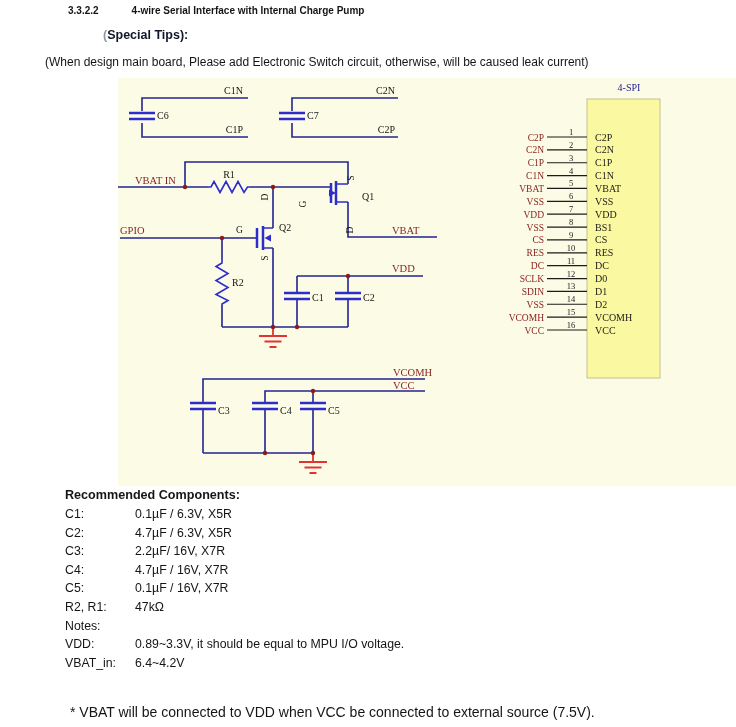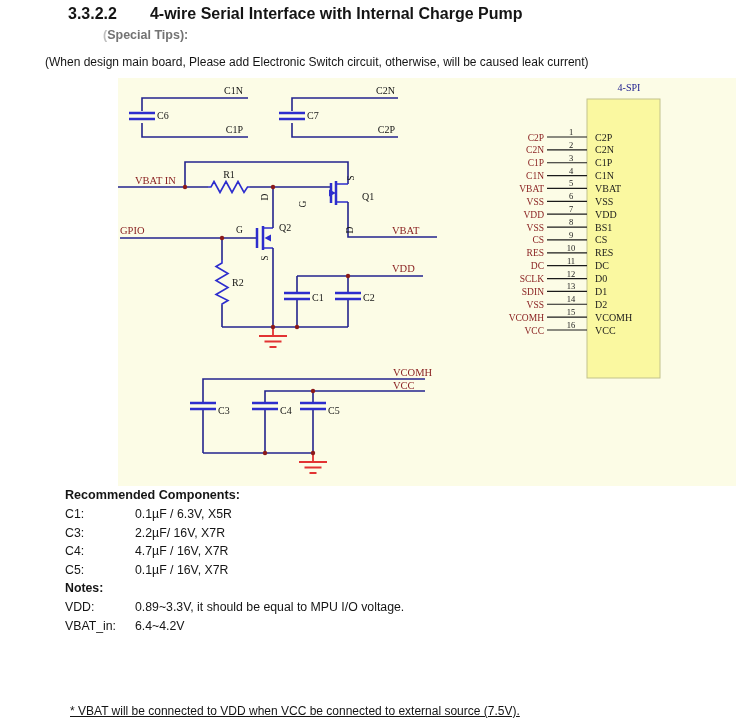--- a/index.html
+++ b/index.html
@@ -1,20 +1,20 @@
 <!DOCTYPE html>
 <html><head>
 <meta charset="utf-8">
 <style>
   html,body{margin:0;padding:0;background:#ffffff;}
   .page{position:relative;width:736px;height:727px;background:#ffffff;
         font-family:"Liberation Sans",sans-serif;color:#151515;overflow:hidden;}
-  .heading{position:absolute;left:68px;top:5px;font-size:16px;font-weight:bold;white-space:nowrap;}
+  .heading{position:absolute;left:68px;top:5px;font-size:10px;font-weight:bold;white-space:nowrap;}
   .heading .num{display:inline-block;margin-right:33px;}
-  .tips{position:absolute;left:103px;top:28px;font-size:12.5px;font-weight:bold;color:#737373;white-space:nowrap;}
+  .tips{position:absolute;left:103px;top:28px;font-size:12.5px;font-weight:bold;color:#0f172a;white-space:nowrap;}
   .tips .paren{opacity:.45;}
   .warning{position:absolute;left:45px;top:55px;font-size:12px;white-space:nowrap;}
   .schematic{position:absolute;left:118px;top:78px;width:628px;height:408px;background:#fcfce6;}
   .schematic svg{display:block;}
   .schematic text{font-family:"Liberation Serif","DejaVu Serif",serif;}
   .wire{stroke:#23238e;stroke-width:1.6;fill:none;}
   .plate{stroke:#2d2dcd;stroke-width:2.4;fill:none;}
   .sym{stroke:#2d2dcd;stroke-width:1.6;fill:none;}
   .symbar{stroke:#2d2dcd;stroke-width:2.5;fill:none;}
   .arr{fill:#2d2dcd;stroke:none;}
@@ -27,22 +27,22 @@
   .spin{font-size:9.5px;fill:#151515;}
   .pin-left{font-size:9.5px;fill:#8b2323;}
   .pin-right{font-size:10px;fill:#1b1b1b;}
   .pin-num{font-size:8.5px;fill:#1b1b1b;}
   .spi-title{font-size:10px;fill:#1c1c8e;}
   .cblock{fill:#faf8a0;stroke:#c2c28c;stroke-width:1;}
   .components{position:absolute;left:65px;top:486px;font-size:12.3px;}
   .comp-heading{font-weight:bold;font-size:12.6px;height:19px;line-height:19px;}
   .crow{display:flex;height:18.6px;line-height:18.6px;align-items:center;}
   .crow .lbl{width:70px;flex:0 0 70px;}
-  .crow.bold{font-weight:bold;}
-  .footnote{position:absolute;left:70px;top:704px;font-size:12px;white-space:nowrap;text-decoration:underline;}
+  .crow.bold{font-weight:normal;}
+  .footnote{position:absolute;left:70px;top:704px;font-size:14px;white-space:nowrap;}
 </style>
 </head>
 <body>
 
 <div class="page">
 
   <div class="heading">
     <span class="num">3.3.2.2</span><span>4-wire Serial Interface with Internal Charge Pump</span>
   </div>
 
@@ -223,31 +223,39 @@
     </svg>
   </div>
 
   <div class="components">
     <div class="comp-heading">Recommended Components:</div>
     <div class="crow">
       <span class="lbl">C1:</span>
       <span class="val">0.1µF / 6.3V, X5R</span>
     </div>
     <div class="crow">
+      <span class="lbl">C2:</span>
+      <span class="val">4.7µF / 6.3V, X5R</span>
+    </div>
+    <div class="crow">
       <span class="lbl">C3:</span>
       <span class="val">2.2µF/ 16V, X7R</span>
     </div>
     <div class="crow">
       <span class="lbl">C4:</span>
       <span class="val">4.7µF / 16V, X7R</span>
     </div>
     <div class="crow">
       <span class="lbl">C5:</span>
       <span class="val">0.1µF / 16V, X7R</span>
     </div>
+    <div class="crow">
+      <span class="lbl">R2, R1:</span>
+      <span class="val">47kΩ</span>
+    </div>
     <div class="crow bold">
       <span class="lbl">Notes:</span>
     </div>
     <div class="crow">
       <span class="lbl">VDD:</span>
       <span class="val">0.89~3.3V, it should be equal to MPU I/O voltage.</span>
     </div>
     <div class="crow">
       <span class="lbl">VBAT_in:</span>
       <span class="val">6.4~4.2V</span>

